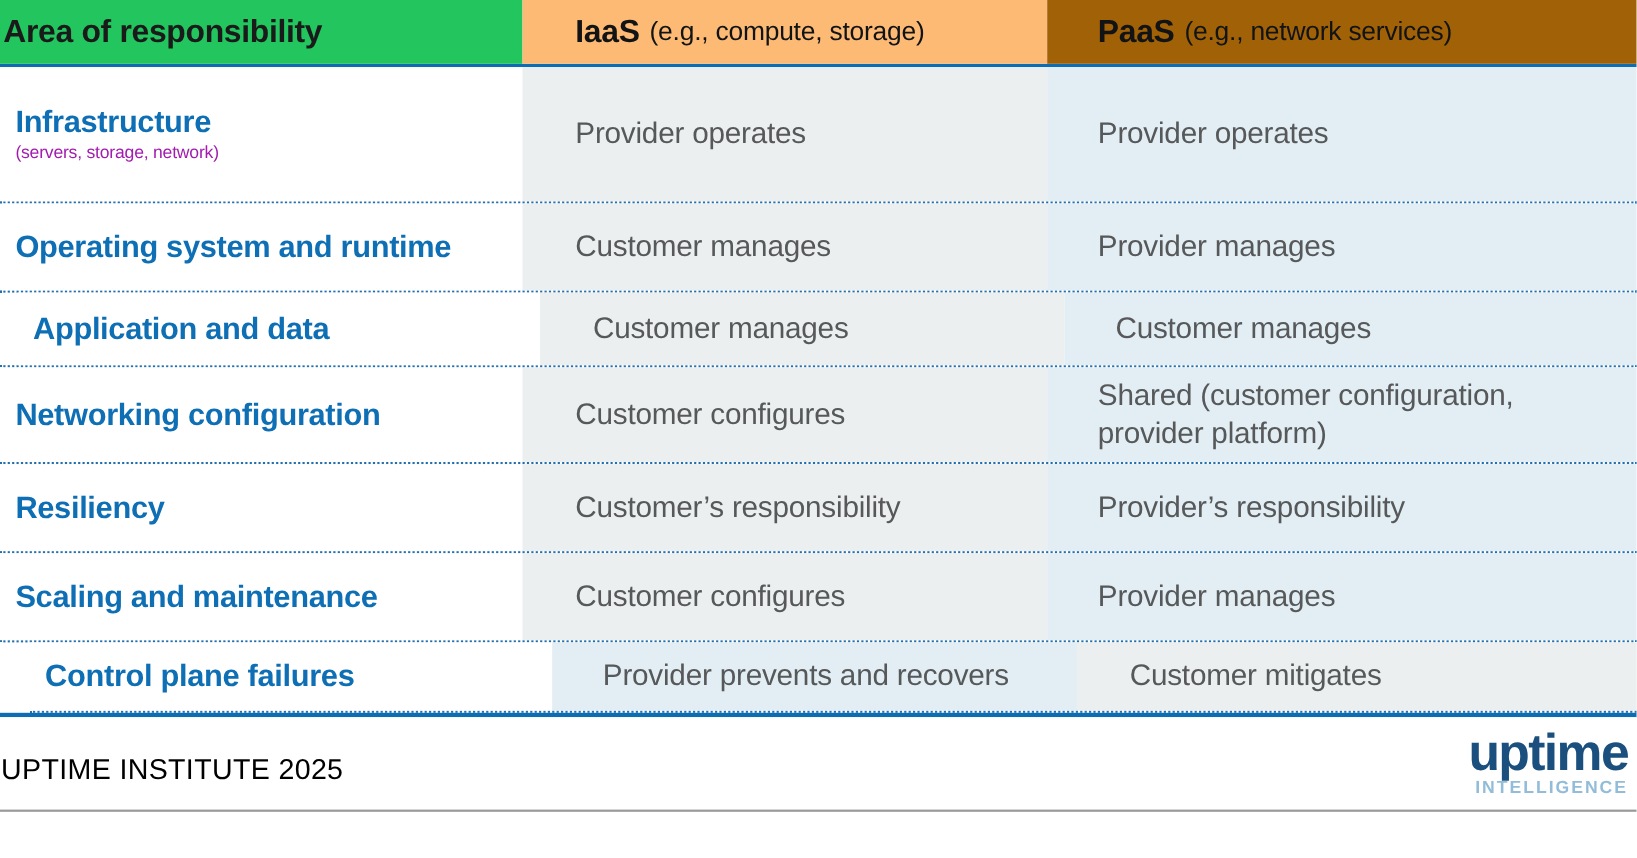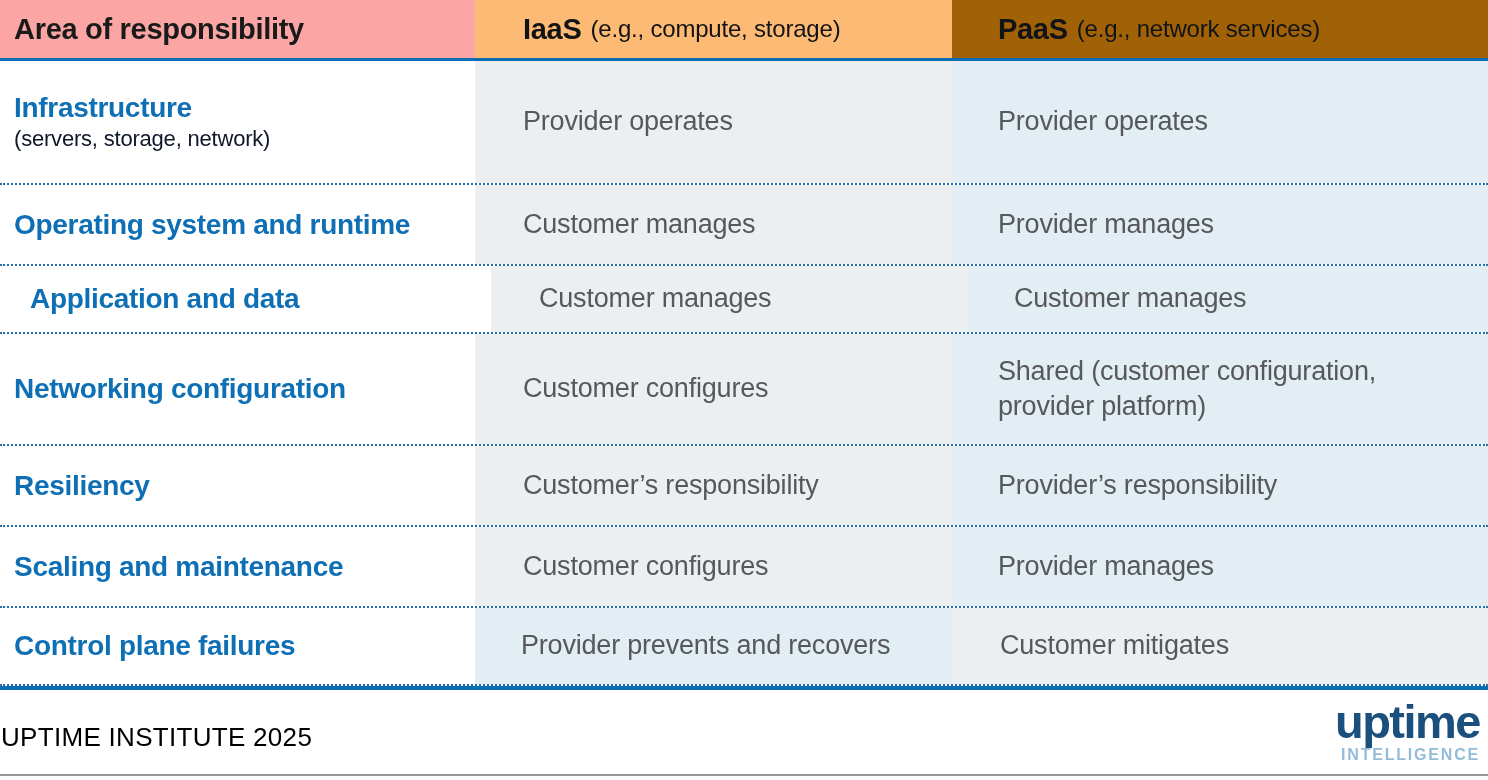--- a/index.html
+++ b/index.html
@@ -15,46 +15,46 @@
   .grid3 {
     display:grid;
     grid-template-columns:475px 477px 536px;
   }
   
   .thead { height:58px; }
   .th {
     display:flex; align-items:center;
   }
   .th-area {
-    padding-left:14px;
-    background:#fca5a5;
+    padding-left:3px;
+    background:#22c55e;
     color:#1a1a1a;
     font-size:29px; font-weight:bold;
     letter-spacing:-0.3px;
   }
   .th-iaas { background:#fdba74; padding-left:48px; }
   .th-paas { background:#a16207; padding-left:46px; }
   .th-main { color:#111315; font-size:29px; font-weight:bold; letter-spacing:-0.3px; }
   .th-sub  { color:#111315; font-size:24px; font-weight:normal; margin-left:9px; letter-spacing:-0.2px; }
   .header-rule { height:3px; background:#0d6db3; }
   
   .row { border-bottom:2px dotted #2470ae; }
   .row:last-child { border-bottom:none; }
   .h104 { height:124px; } .h81 { height:81px; } .h82 { height:68px;padding-left:16px; }
-  .h112 { height:112px; } .h80 { height:78px; }
+  .h112 { height:88px; } .h80 { height:64px;margin-left:27px; }
   .cell { display:flex; flex-direction:column; justify-content:center; }
   .cell-area { background:#ffffff; padding-left:14px; padding-right:10px; }
   .cell-iaas { background:#eceff0; padding-left:48px; padding-right:24px; }
   .cell-paas { background:#e2eef3; padding-left:46px; padding-right:24px; }
   .area-label {
     color:#0e6fb5; font-size:28px; font-weight:bold;
     letter-spacing:-0.3px; line-height:1.12;
   }
   .area-note {
-    color:#0f172a; font-size:22px; font-weight:normal;
+    color:#a21caf; font-size:16px; font-weight:normal;
     letter-spacing:-0.2px; line-height:1.2; margin-top:3px;
   }
   .cell-text {
     color:#56585a; font-size:27px; font-weight:normal;
     letter-spacing:-0.2px; line-height:1.30;
   }
   .bottom-rule { height:4px; background:#0d6db3; }
   
   .footer { position:relative; height:94px; background:#ffffff; }
   .credit {

